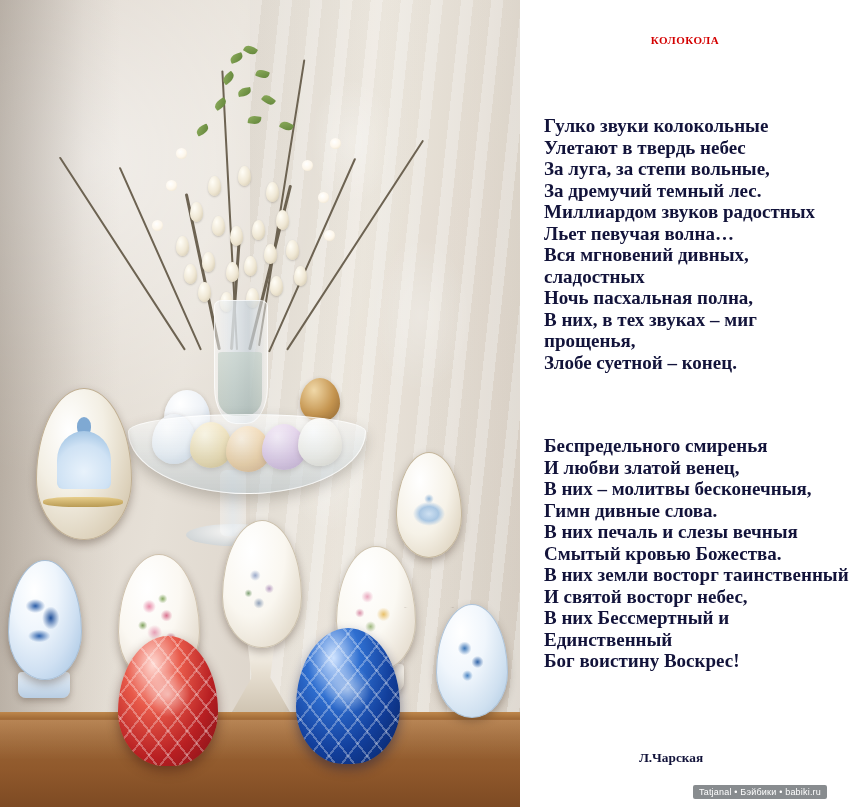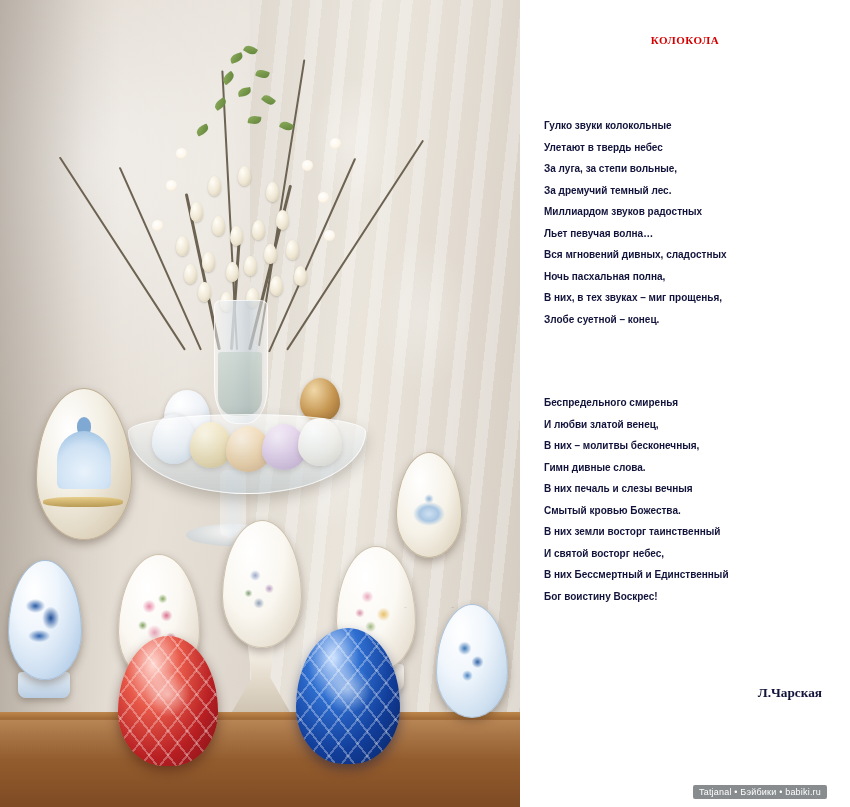--- a/index.html
+++ b/index.html
@@ -376,31 +376,31 @@
     color: #d40000;
     font-weight: bold;
     font-size: 11px;
     text-align: center;
     margin-top: 34px;
     letter-spacing: 0.5px;
     font-family: "Liberation Serif", serif;
   }
   .poem-body {
     margin: 26px 0 0 24px;
-    font-size: 10px;
+    font-size: 19px;
     line-height: 21.5px;
     color: #12133a;
     font-weight: bold;
-    font-family: Liberation Sans, sans-serif;
+    font-family: Liberation Serif, serif;
     white-space: pre-wrap;
   }
   .stanza { margin-bottom: 19px; }
   .poem-author {
     margin: 16px 28px 0 0;
-    text-align: right;
+    text-align: center;
     font-size: 13.3px;
     font-weight: bold;
     color: #12133a;
     font-family: "Liberation Serif", serif;
   }
   .watermark {
     position: absolute;
     right: 23px;
     bottom: 8px;
     background: rgba(90,95,100,0.72);

